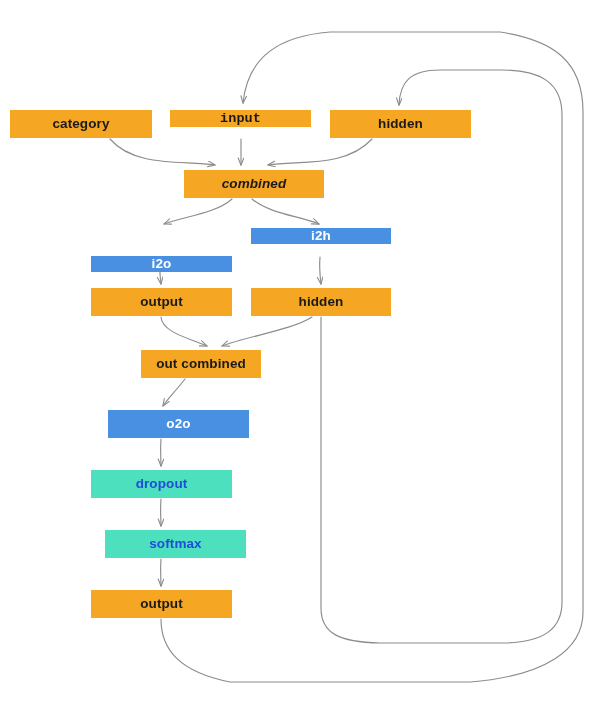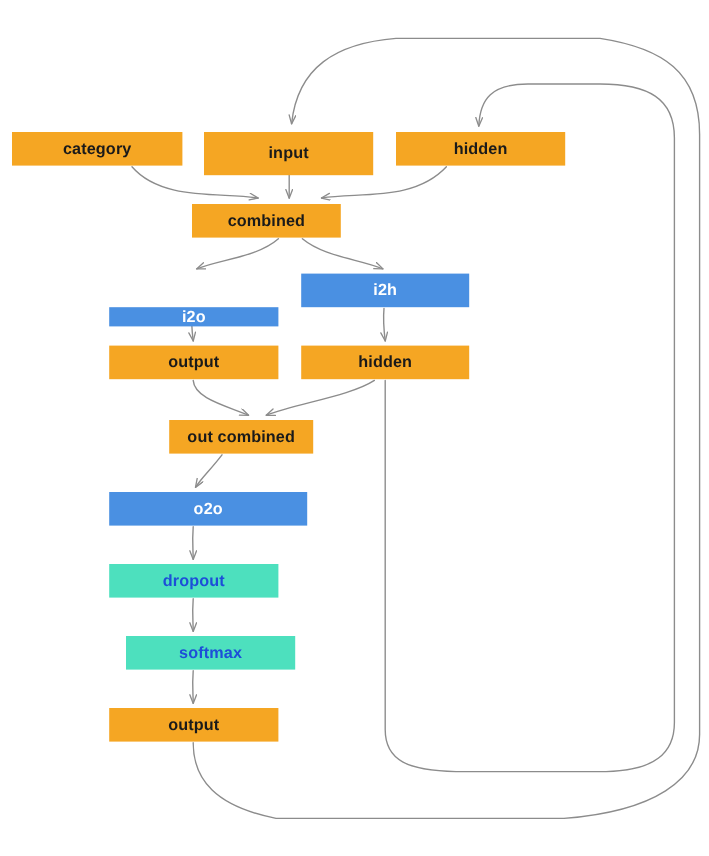--- a/index.html
+++ b/index.html
@@ -73,45 +73,45 @@
         <path d="M 161,559 C 160,572 161,578 161,586" stroke="#8c8c8c" marker-end="url(#arrowhead)"></path>
         <path d="M 321,317 L 321,608 C 321,634 340,642 380,643 L 505,643 C 545,642 562,628 562,602 L 562,115 C 562,82 540,70 500,70 L 440,70 C 410,70 400,82 399,105" stroke="#8c8c8c" marker-end="url(#arrowhead)"></path>
         <path d="M 161,619 C 161,650 180,672 230,682 L 470,682 C 545,676 583,650 583,612 L 583,112 C 583,60 552,40 500,32 L 330,32 C 280,36 248,56 243,103" stroke="#8c8c8c" marker-end="url(#arrowhead)"></path>
       </g>
   </svg>
 
   <div id="nodes-group">
       <div class="node kind-input" style="left: 10px; top: 110px; width: 142px; height: 28px; justify-content: center;">
         <span class="node-label">category</span>
       </div>
-      <div class="node kind-input" style="left: 170px; top: 110px; width: 141px; height: 36px;">
+      <div class="node kind-input" style="left: 170px; top: 110px; width: 141px; height: 17px; font-family: Liberation Mono, monospace;">
         <span class="node-label">input</span>
       </div>
       <div class="node kind-input" style="left: 330px; top: 110px; width: 141px; height: 28px;">
         <span class="node-label">hidden</span>
       </div>
-      <div class="node kind-input" style="left: 160px; top: 170px; width: 124px; height: 28px;">
+      <div class="node kind-input" style="left: 184px; top: 170px; width: 140px; height: 28px; font-style: italic;">
         <span class="node-label">combined</span>
       </div>
       <div class="node kind-linear" style="left: 91px; top: 228px; width: 141px; height: 16px; margin-top: 28px;">
         <span class="node-label">i2o</span>
       </div>
-      <div class="node kind-linear" style="left: 251px; top: 228px; width: 140px; height: 28px;">
+      <div class="node kind-linear" style="left: 251px; top: 228px; width: 140px; height: 16px;">
         <span class="node-label">i2h</span>
       </div>
       <div class="node kind-input" style="left: 91px; top: 288px; width: 141px; height: 28px;">
         <span class="node-label">output</span>
       </div>
       <div class="node kind-input" style="left: 251px; top: 288px; width: 140px; height: 28px;">
         <span class="node-label">hidden</span>
       </div>
       <div class="node kind-input" style="left: 141px; top: 350px; width: 120px; height: 28px;">
         <span class="node-label">out combined</span>
       </div>
-      <div class="node kind-linear" style="left: 91px; top: 410px; width: 165px; height: 28px;">
+      <div class="node kind-linear" style="left: 108px; top: 410px; width: 141px; height: 28px;">
         <span class="node-label">o2o</span>
       </div>
       <div class="node kind-op" style="left: 91px; top: 470px; width: 141px; height: 28px;">
         <span class="node-label">dropout</span>
       </div>
       <div class="node kind-op" style="left: 91px; top: 530px; width: 141px; height: 28px; margin-left: 14px;">
         <span class="node-label">softmax</span>
       </div>
       <div class="node kind-input" style="left: 91px; top: 590px; width: 141px; height: 28px;">
         <span class="node-label">output</span>

